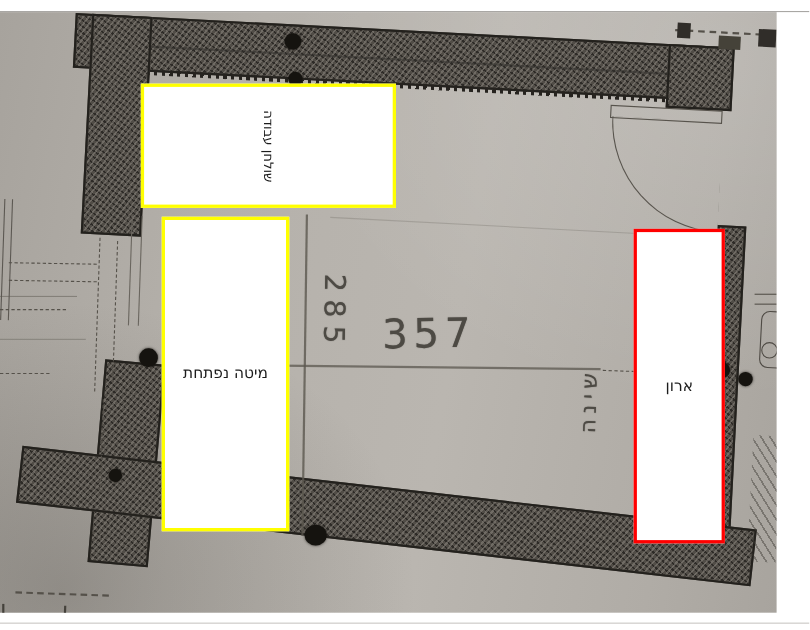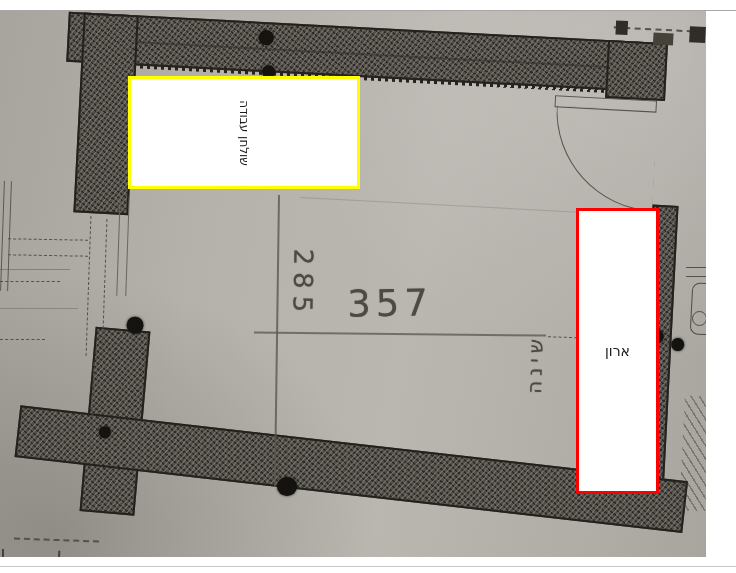--- a/index.html
+++ b/index.html
@@ -116,18 +116,21 @@
     <div class="thin" style="left:0;top:297px;width:78px;height:1px;opacity:.4;"></div>
     <div class="dashed" style="left:0;top:328px;width:45px;"></div>
     <div class="dashed" style="left:14px;top:528px;width:85px;border-top-width:2px;transform:rotate(2deg);"></div>
     <div style="position:absolute;left:2px;top:538px;width:16px;height:14px;border-left:2px solid #44413b;border-bottom:2px solid #44413b;"></div>
     <div style="position:absolute;left:58px;top:540px;width:16px;height:14px;border-left:2px solid #44413b;border-bottom:2px solid #44413b;transform:rotate(2deg);"></div>
   </div>
 
   <div class="abox" id="box-desk">
     <span class="lbl">שולחן עבודה</span>
   </div>
+  <div class="abox" id="box-bed">
+    <span class="lbl">מיטה נפתחת</span>
+  </div>
   <div class="abox" id="box-closet">
     <span class="lbl">ארון</span>
   </div>
 
   <div class="hairline" id="border-bottom" style="top:566px;"></div>
 </div>
 
 </body></html>

